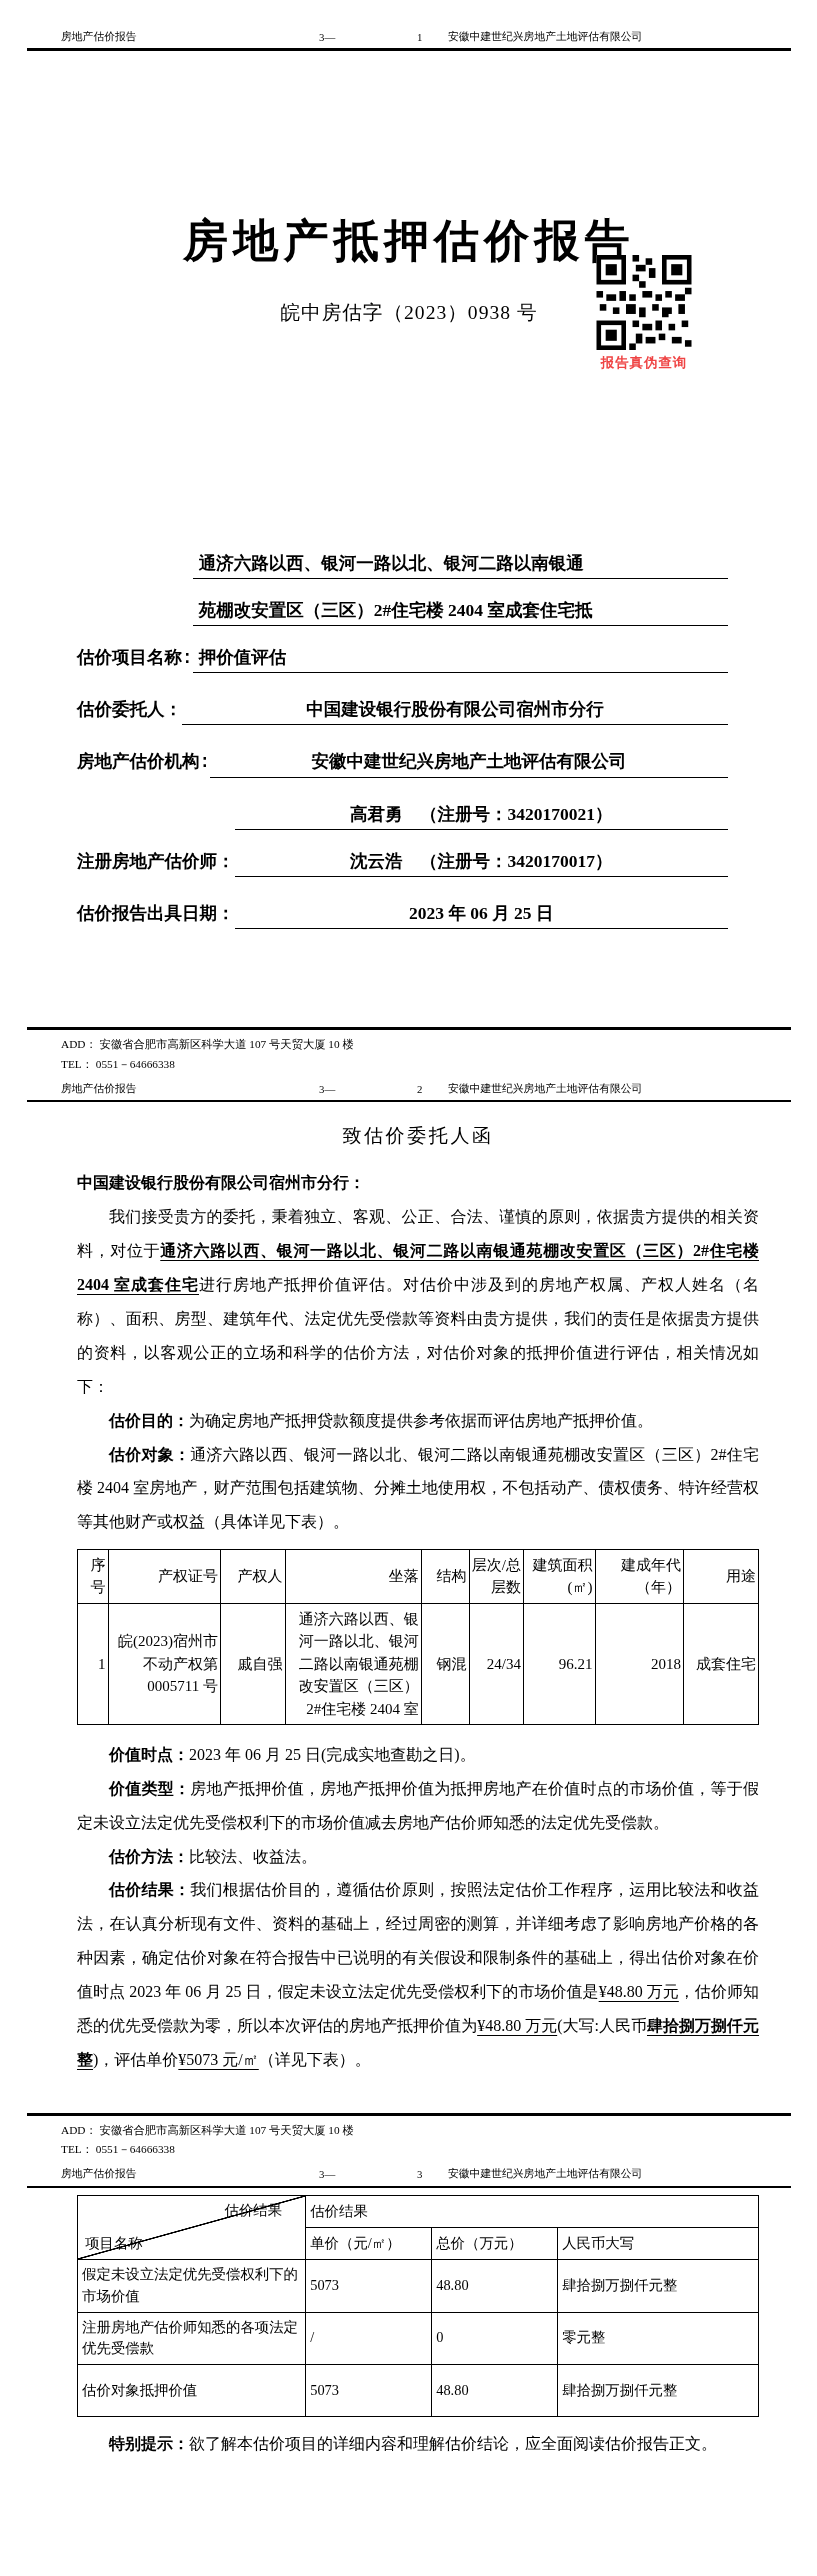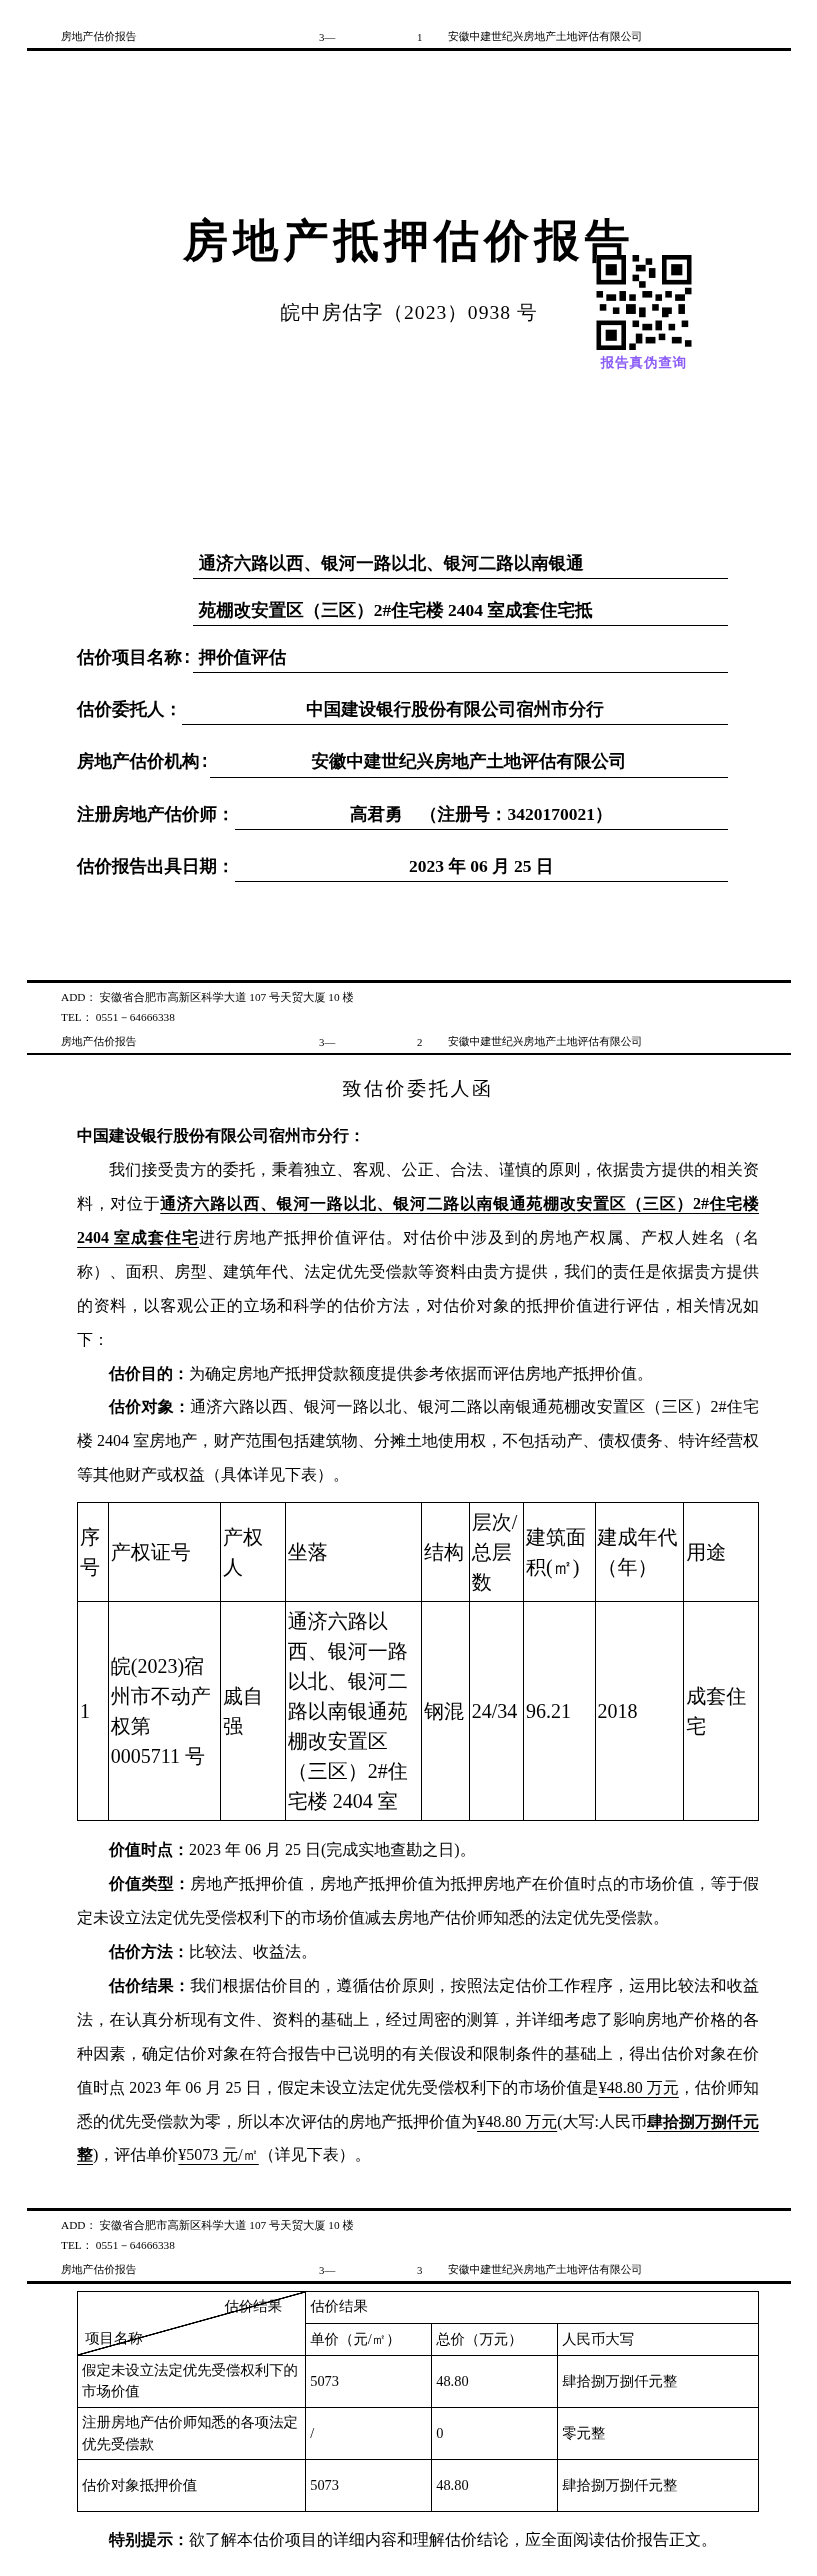--- a/index.html
+++ b/index.html
@@ -37,21 +37,21 @@
   .body2{margin:0 59px 0 77px;font-size:16px;line-height:2.12;}
   .letter-title{font-size:19px;font-weight:normal;text-align:center;
     letter-spacing:2.6px;margin-top:13.4px;}
   .salutation{font-weight:bold;margin-top:10.3px;}
   .para{text-indent:2em;text-align:justify;margin:0;}
   .para .plabel{font-weight:bold;}
   span.b{font-weight:bold;}
   span.u{text-decoration:underline;text-decoration-thickness:1px;text-underline-offset:3.6px;}
   
   table{border-collapse:collapse;width:100%;}
-  .ptable{font-size:20px;text-align:left;line-height:1.5;margin-top:9.3px;}
+  .ptable{font-size:15px;text-align:right;line-height:1.5;margin-top:9.3px;}
   .ptable td,.ptable th{border:1px solid #000;padding:4.1px 2.1px;font-weight:normal;vertical-align:middle;}
   .rtable{font-size:14.4px;text-align:left;line-height:1.5;margin-top:7.2px;}
   .rtable td{border:1px solid #000;padding:3.1px 4.1px;vertical-align:middle;}
   .rtable .row-name{height:45px;}
   .diag{position:relative;padding:0;}
   .diag::before{content:"";position:absolute;inset:0;
     background:linear-gradient(to bottom right,transparent calc(50% - 1px),#000 calc(50% - 0.5px),#000 calc(50% + 0.5px),transparent calc(50% + 1px));}
   .diag .c-top{position:absolute;top:4.1px;right:23px;}
   .diag .c-bot{position:absolute;bottom:5.2px;left:7.2px;}
   .mt24{margin-top:12.4px;}
@@ -116,21 +116,21 @@
           <rect x="26" y="20" width="2" height="2"></rect>
             <rect x="12" y="24" width="2" height="3"></rect>
           <rect x="15" y="25" width="3" height="2"></rect>
             <rect x="19" y="24" width="2" height="2"></rect>
           <rect x="23" y="25" width="3" height="2"></rect>
             <rect x="27" y="26" width="2" height="2"></rect>
           <rect x="10" y="27" width="2" height="2"></rect>
             <rect x="20" y="17" width="2" height="2"></rect>
         </g>
       </svg>
-      <div class="qr-caption" id="qr-caption" style="color: #8b5cf6;">报告真伪查询</div>
+      <div class="qr-caption" id="qr-caption" style="color: #ef4444;">报告真伪查询</div>
     </div>
 
     <div class="cover-title">房地产抵押估价报告</div>
     <div class="doc-no">皖中房估字（2023）0938 号</div>
 
     <div class="fields">
       <div class="field">
         <span class="flabel">估价项目名称:</span>
         <span class="fvalue">
           <span class="vline">通济六路以西、银河一路以北、银河二路以南银通</span>
@@ -147,20 +147,21 @@
       <div class="field">
         <span class="flabel">房地产估价机构:</span>
         <span class="fvalue">
           <span class="vline center">安徽中建世纪兴房地产土地评估有限公司</span>
         </span>
       </div>
       <div class="field">
         <span class="flabel">注册房地产估价师：</span>
         <span class="fvalue">
           <span class="vline center">高君勇　（注册号：3420170021）</span>
+          <span class="vline center">沈云浩　（注册号：3420170017）</span>
         </span>
       </div>
       <div class="field">
         <span class="flabel">估价报告出具日期：</span>
         <span class="fvalue">
           <span class="vline center">2023 年 06 月 25 日</span>
         </span>
       </div>
     </div>
   </div>

